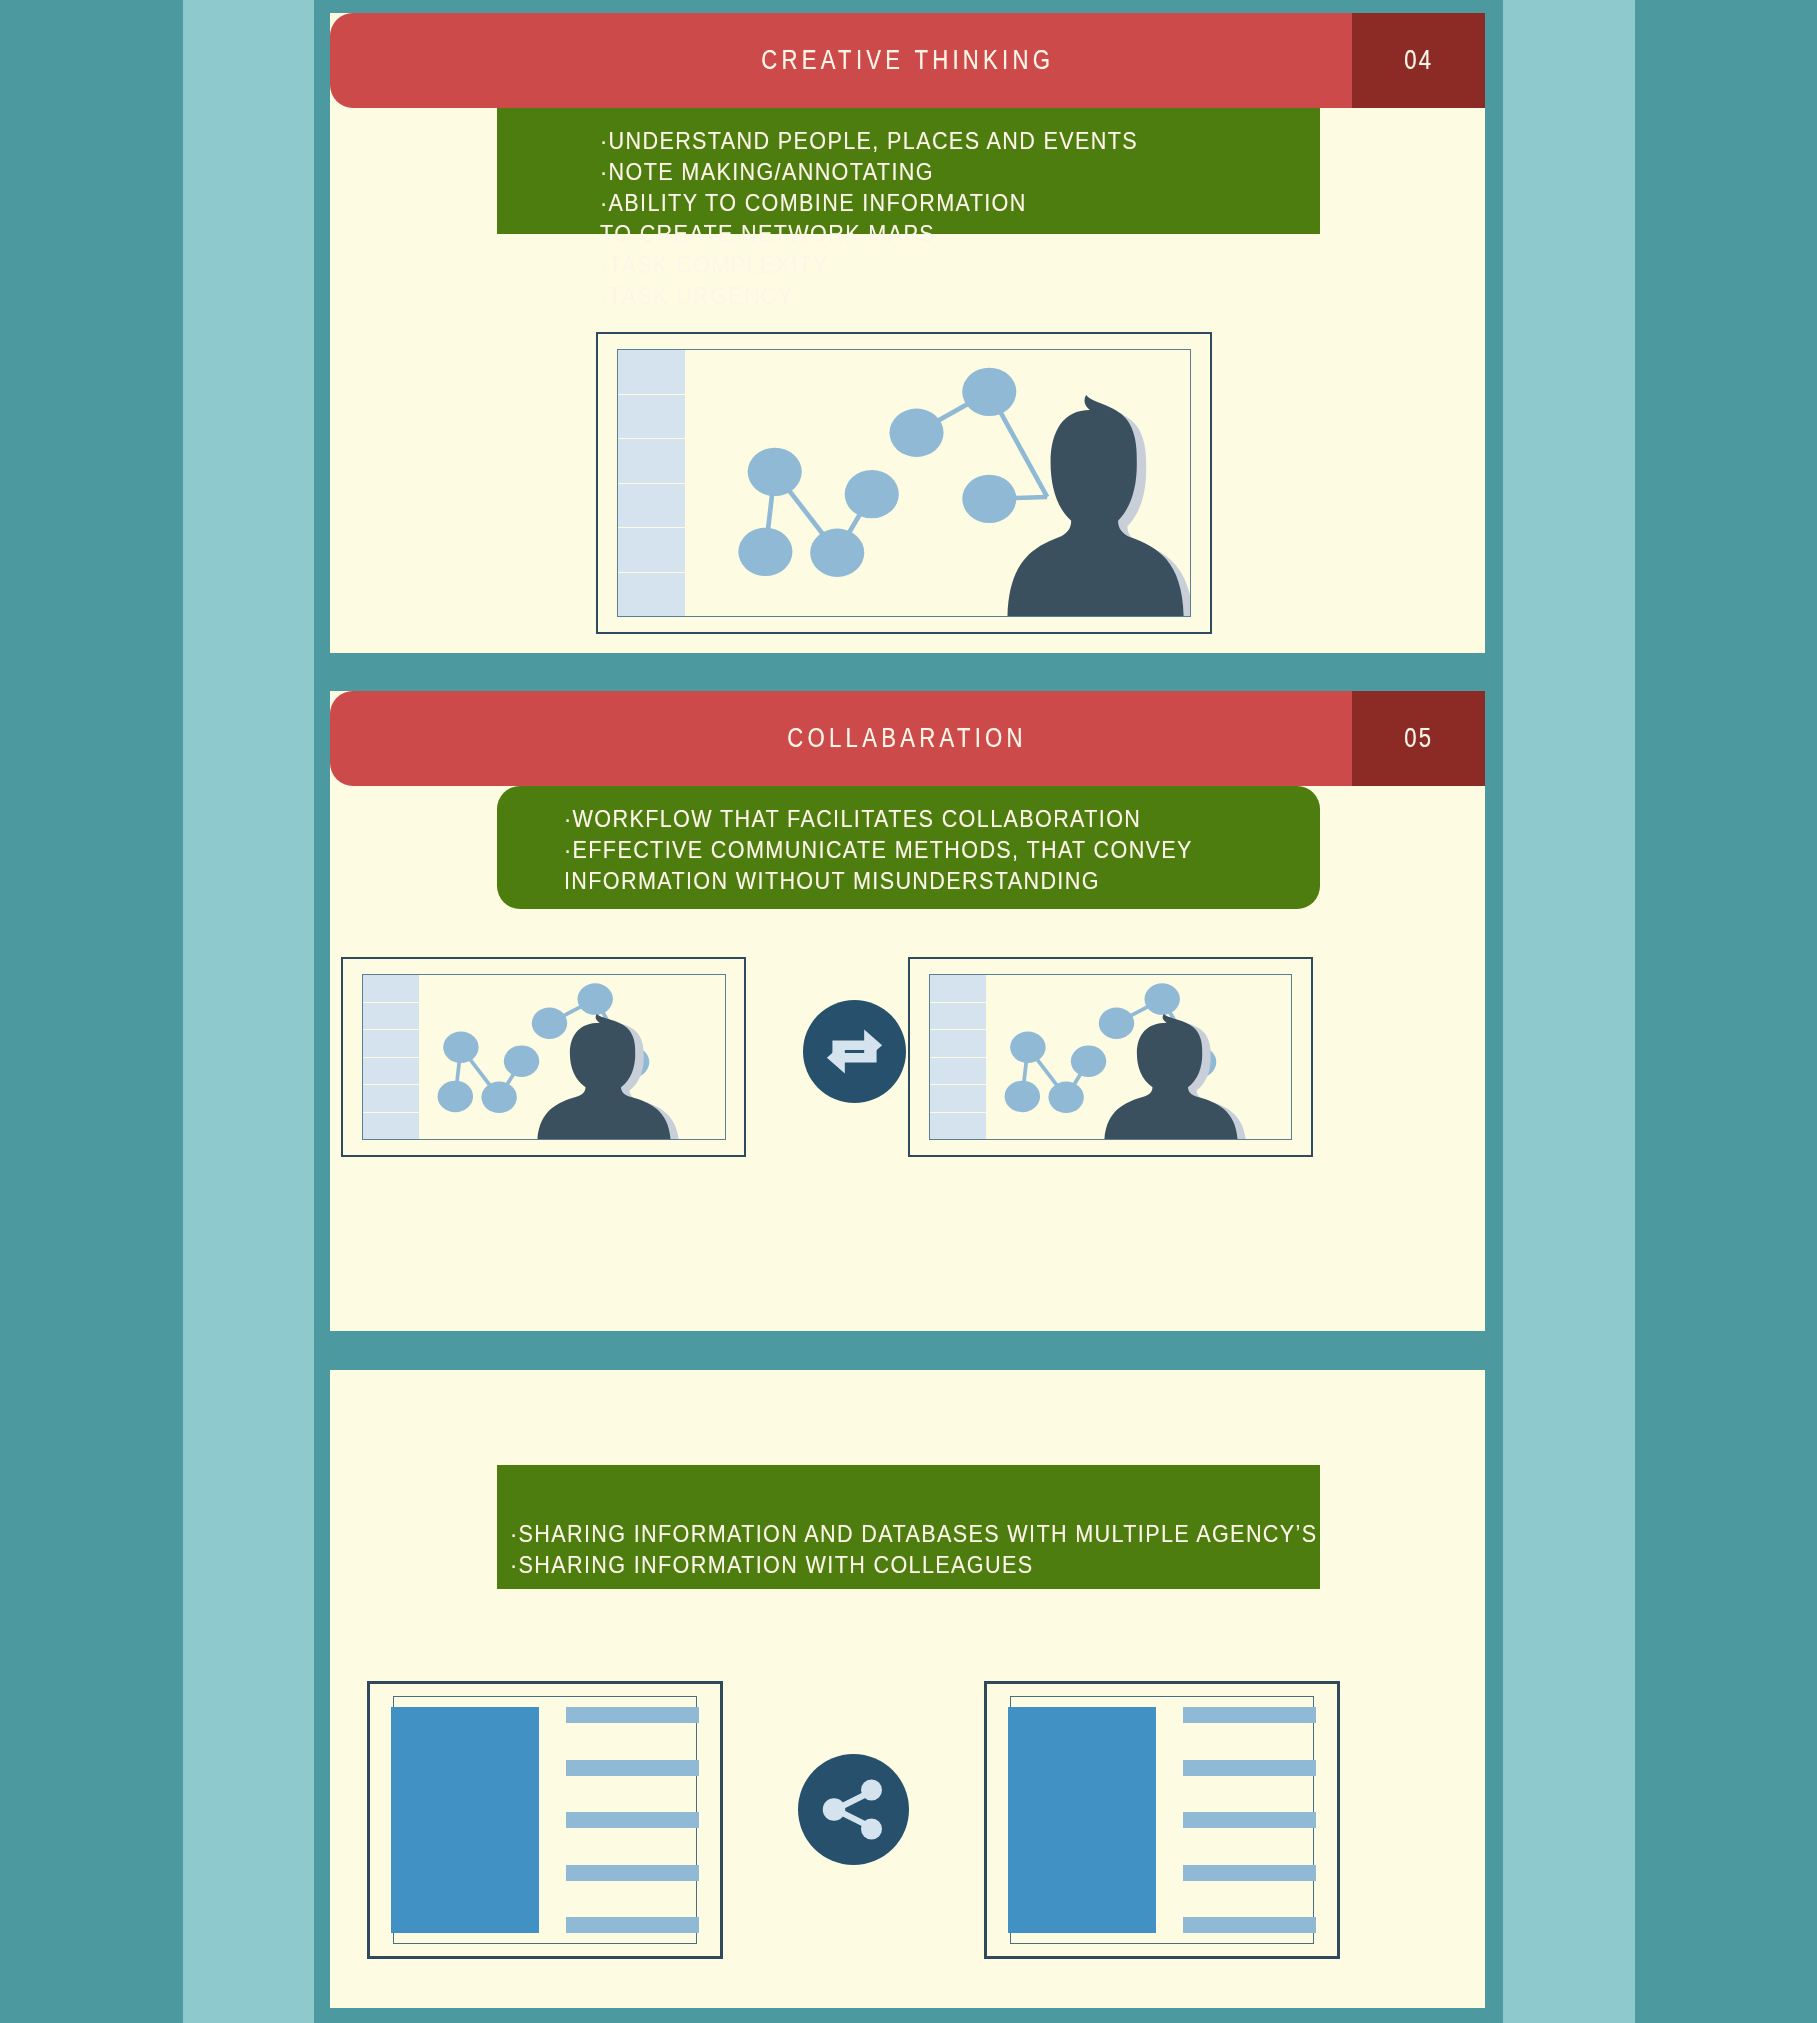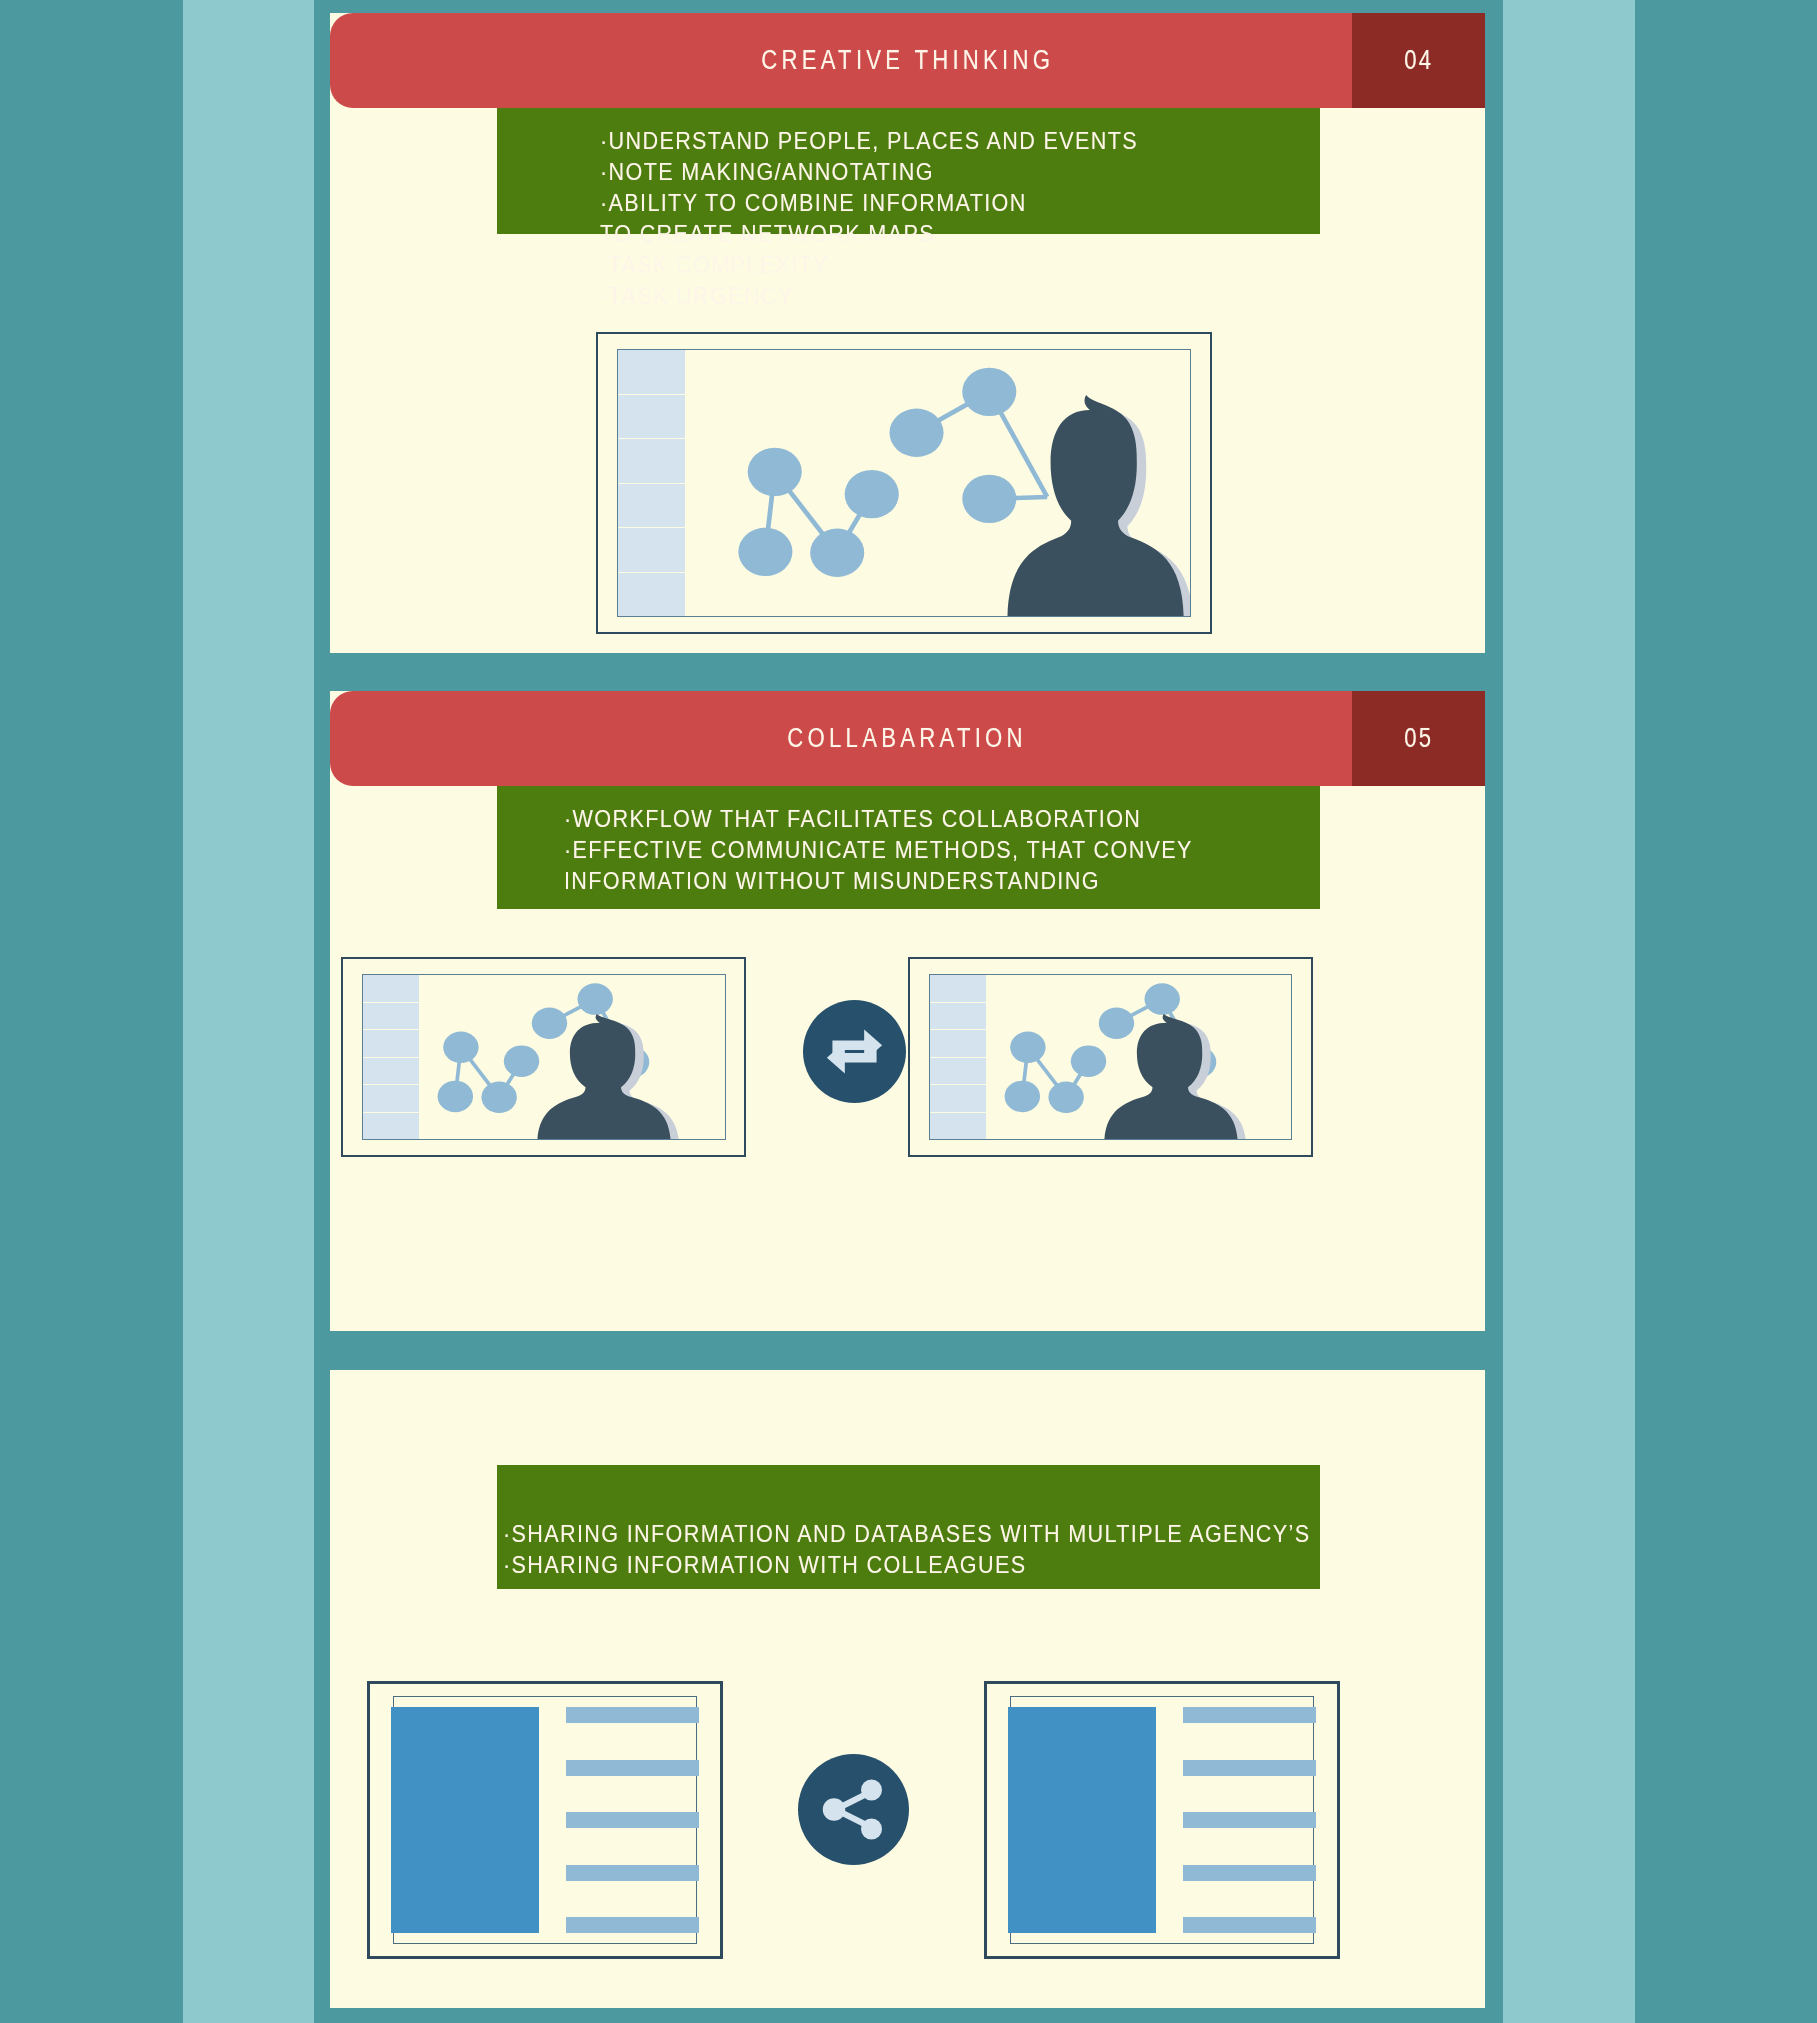--- a/index.html
+++ b/index.html
@@ -208,21 +208,21 @@
 
 <div class="card" id="card-1">
 
   <div class="card-header">
     <div class="card-title">COLLABARATION</div>
     <div class="card-number">
       <span>05</span>
     </div>
   </div>
 
-  <div class="bullet-box" style="top:95px; height:123px; padding-left:67px;">
+  <div class="bullet-box" style="top:95px; height:123px; padding-left:67px;border-radius:23px;">
     <div class="bullet-line">·WORKFLOW THAT FACILITATES COLLABORATION</div>
     <div class="bullet-line">·EFFECTIVE COMMUNICATE METHODS, THAT CONVEY</div>
     <div class="bullet-line">INFORMATION WITHOUT MISUNDERSTANDING</div>
   </div>
 
   <div class="monitor" style="left:11.2px; top:266px; width:405px; height:200px;">
     <div class="mon-frame"></div>
     <div class="mon-inner">
       <div class="mon-sidebar" style="width:56px;">
         <div class="row"></div>
@@ -315,21 +315,21 @@
                  C196 44 196 60 196 74 C196 98 190 120 176 134
                  C176 142 180 148 190 152 C218 162 246 178 246 240 Z" fill="#3a505e"></path>
       </svg>
     </div>
   </div>
 </div>
 
 <div class="card" id="card-2">
 
 
-  <div class="bullet-box" style="top:95px; height:124px; padding-left:6px; padding-top:53px;">
+  <div class="bullet-box" style="top:95px; height:124px; padding-left:13px; padding-top:53px;">
     <div class="bullet-line">·SHARING INFORMATION AND DATABASES WITH MULTIPLE AGENCY’S</div>
     <div class="bullet-line">·SHARING INFORMATION WITH COLLEAGUES</div>
   </div>
 
   <div class="doc" style="left:37px; top:311px; width:356px; height:278px;">
     <div class="doc-outer"></div>
     <div class="doc-inner"></div>
     <div class="doc-img"></div>
     <div class="doc-lines">
       <div class="ln"></div>

